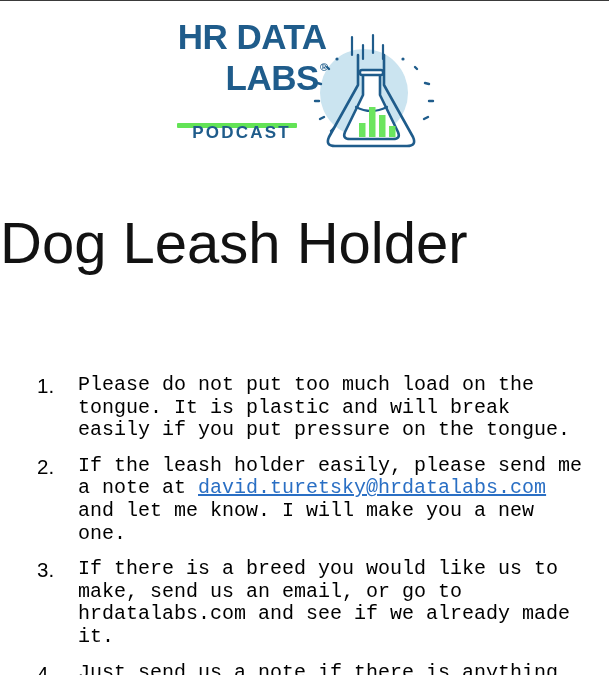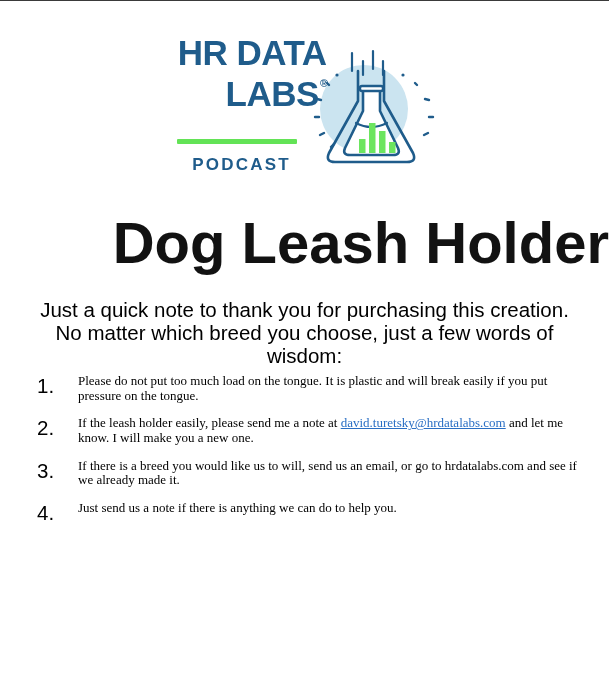--- a/index.html
+++ b/index.html
@@ -29,21 +29,21 @@
     position: absolute;
     left: 0;
     top: 18px;
     width: 609px;
     height: 180px;
   }
   .logo-inner {
     position: relative;
     width: 280px;
     height: 180px;
-    margin: 16px auto;
+    margin: 0 auto;
     left: -8px;
   }
   .logo-wordmark {
     position: absolute;
     left: 0;
     top: 0;
     width: 170px;
     text-align: right;
   }
   .logo-line1, .logo-line2 {
@@ -77,21 +77,21 @@
     left: 20px;
     top: 104px;
     width: 120px;
     height: 5px;
     background: #63e356;
     border-radius: 1px;
   }
   .logo-podcast {
     position: absolute;
     left: 0;
-    top: 120px;
+    top: 104px;
     width: 170px;
     text-align: center;
     font-family: "Liberation Sans", sans-serif;
     font-weight: bold;
     font-size: 17px;
     letter-spacing: 2.2px;
     color: #1f5c8b;
   }
   .logo-mark {
     position: absolute;
@@ -100,23 +100,23 @@
     width: 136px;
     height: 132px;
   }
 
   
   .doc-title {
     position: absolute;
     left: 0;
     top: 212px;
     width: 609px;
-    text-align: right;
-    font-family: "Liberation Sans", sans-serif;
-    font-weight: 700;
+    text-align: left;
+    font-family: "Liberation Sans", sans-serif;
+    font-weight: 400;
     font-size: 58px;
     line-height: 1.05;
     color: #121212;
     letter-spacing: 0px;
   }
 
   
   .intro {
     position: absolute;
     left: 30px;
@@ -146,22 +146,22 @@
     flex: 0 0 48px;
     font-family: "Liberation Sans", sans-serif;
     font-size: 20.5px;
     line-height: 1.13;
     color: #000000;
     padding-left: 7px;
     box-sizing: border-box;
   }
   .step-text {
     flex: 1 1 auto;
-    font-family: Liberation Serif, serif;
-    font-size: 13px;
+    font-family: Liberation Mono, monospace;
+    font-size: 20px;
     line-height: 1.13;
     color: #000000;
   }
   .email-link {
     color: #2a6fc4;
     text-decoration: underline;
     text-underline-offset: 1px;
   }
 </style>
 </head>
@@ -226,37 +226,36 @@
             <circle cx="96" cy="32" r="1.6"></circle>
           </g>
         </svg>
       </div>
 
     </div>
   </div>
 
   <div class="doc-title">Dog Leash Holder</div>
 
-  <div class="intro">Just a quick note to thank you for purchasing this creation.  No matter which breed you choose, just a few words of wisdom:</div>
 
   <div class="steps">
 
     <div class="step">
       <div class="step-num">1.</div>
       <div class="step-text">Please do not put too much load on the tongue. It is plastic and will break easily if you put pressure on the tongue.</div>
     </div>
 
     <div class="step">
       <div class="step-num">2.</div>
       <div class="step-text"><span>If the leash holder easily, please send me a note at </span><a class="email-link" href="#">david.turetsky@hrdatalabs.com</a><span> and let me know.  I will make you a new one.</span></div>
     </div>
 
     <div class="step">
       <div class="step-num">3.</div>
-      <div class="step-text">If there is a breed you would like us to will, send us an email, or go to hrdatalabs.com and see if we already made it.</div>
+      <div class="step-text">If there is a breed you would like us to make, send us an email, or go to hrdatalabs.com and see if we already made it.</div>
     </div>
 
     <div class="step">
       <div class="step-num">4.</div>
       <div class="step-text">Just send us a note if there is anything we can do to help you.</div>
     </div>
 
   </div>
 
 </div>

